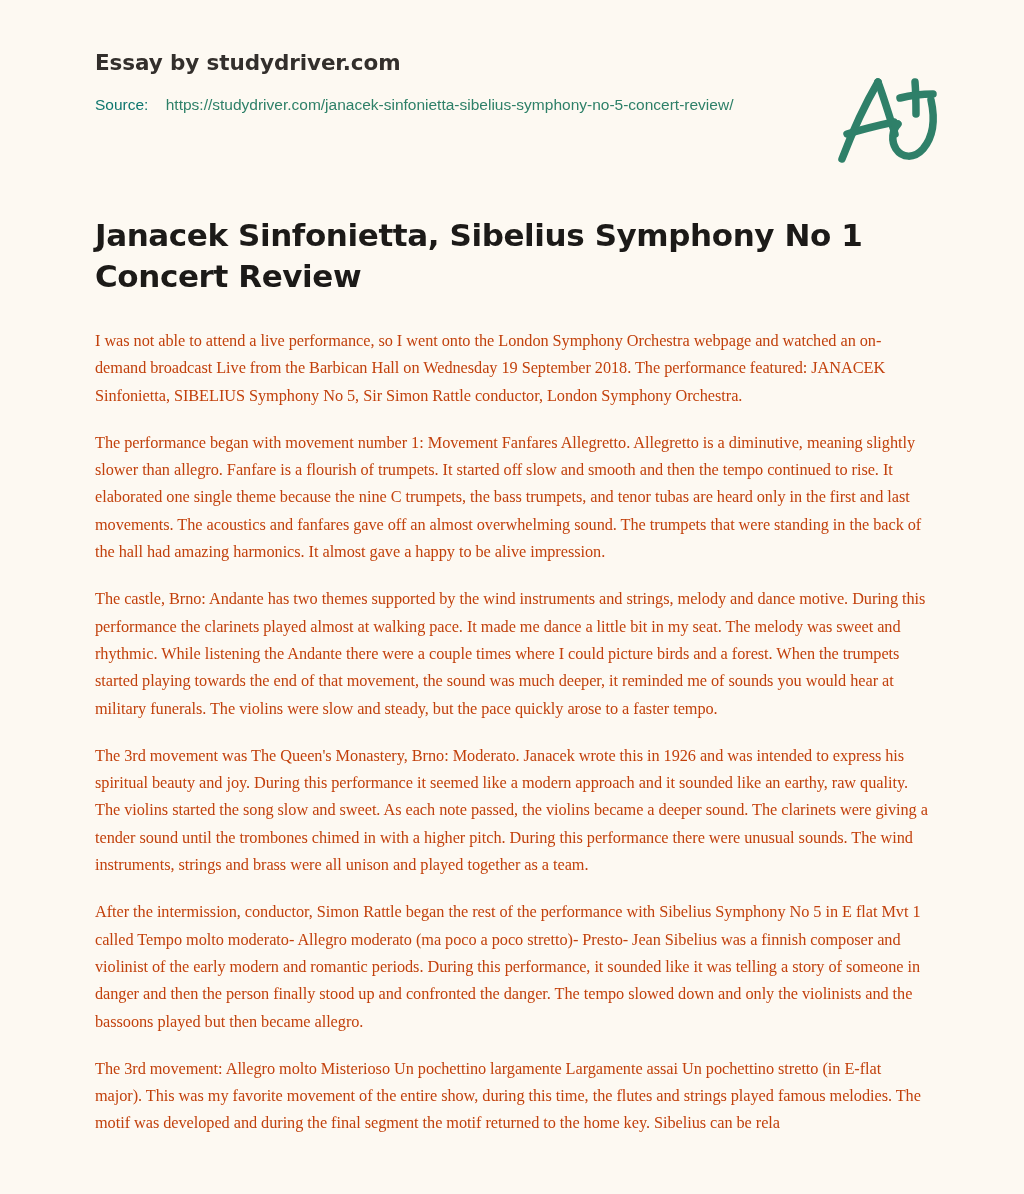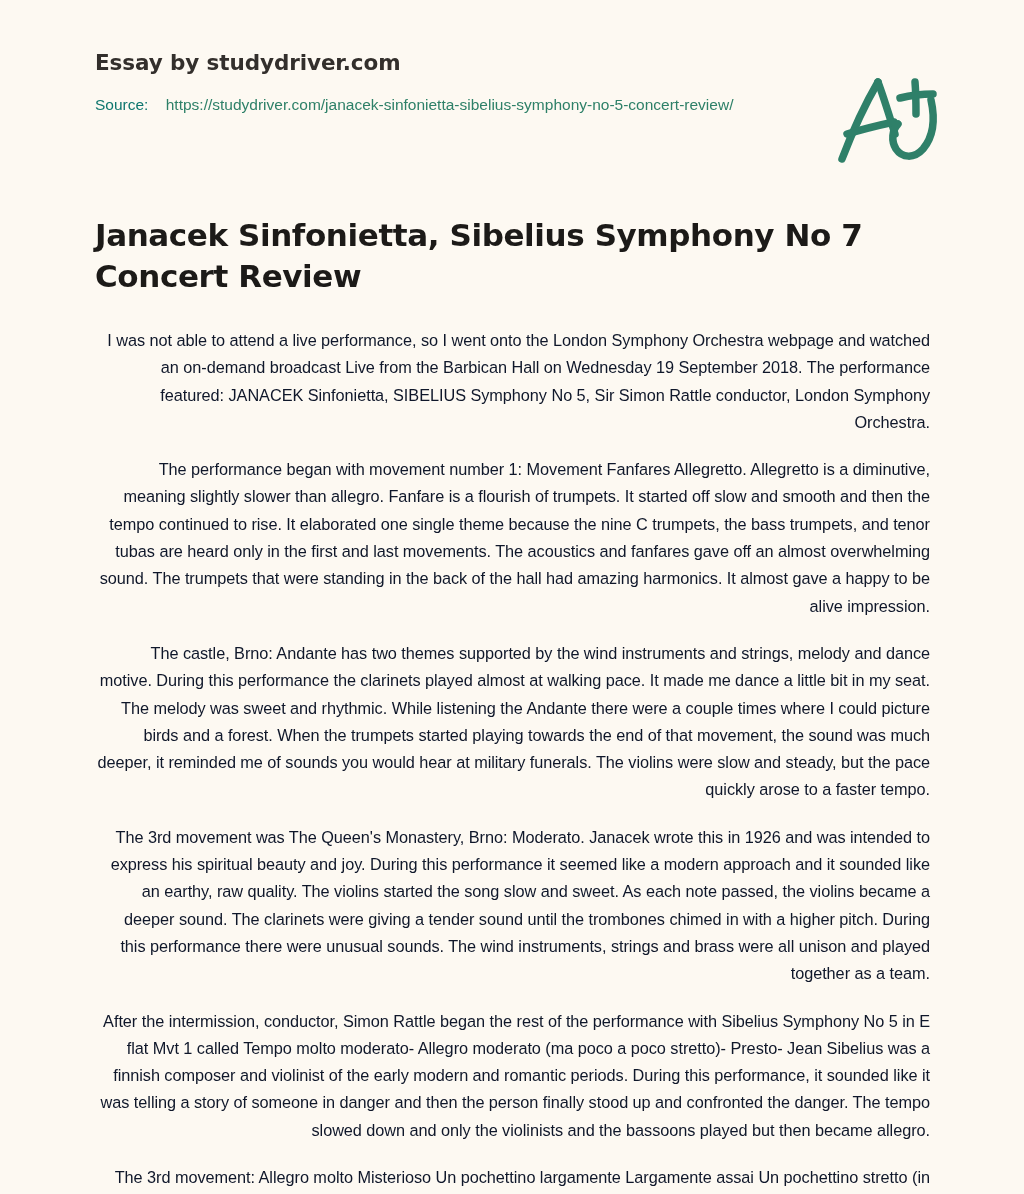--- a/index.html
+++ b/index.html
@@ -82,27 +82,27 @@
     font-size: 31px;
     line-height: 41px;
     font-weight: bold;
     color: #1c1a18;
     letter-spacing: -0.4px;
     margin: 0 0 30px 0;
     max-width: 800px;
   }
 
   .body-copy p {
-    font-family: Liberation Sans, sans-serif;
+    font-family: Liberation Serif, serif;
     font-size: 16.3px;
     line-height: 27.3px;
-    color: #0f172a;
+    color: #c2410c;
     margin: 0 0 20px 0;
     max-width: 838px;
-    text-align: right;
+    text-align: left;
     letter-spacing: -0.05px;
   }
   .body-copy p:last-child { margin-bottom: 0; }
 </style>
 </head>
 <body>
 
 <div class="page">
 
   <div class="header">
@@ -130,21 +130,21 @@
 
           <path d="M101 38 C105 56, 104 74, 93 87 C84 97, 72 96, 66 87 C61 79, 62 68, 68 62"></path>
         </g>
       </svg>
     </div>
 
   </div>
 
   <div class="article">
 
-    <h2 class="article-title">Janacek Sinfonietta, Sibelius Symphony No 7 Concert Review</h2>
+    <h2 class="article-title">Janacek Sinfonietta, Sibelius Symphony No 1 Concert Review</h2>
 
     <div class="body-copy">
       <p>I was not able to attend a live performance, so I went onto the London Symphony Orchestra webpage and watched an on-demand broadcast Live from the Barbican Hall on Wednesday 19 September 2018. The performance featured: JANACEK Sinfonietta, SIBELIUS Symphony No 5, Sir Simon Rattle conductor, London Symphony Orchestra.</p>
       <p>The performance began with movement number 1: Movement Fanfares Allegretto. Allegretto is a diminutive, meaning slightly slower than allegro. Fanfare is a flourish of trumpets. It started off slow and smooth and then the tempo continued to rise. It elaborated one single theme because the nine C trumpets, the bass trumpets, and tenor tubas are heard only in the first and last movements. The acoustics and fanfares gave off an almost overwhelming sound. The trumpets that were standing in the back of the hall had amazing harmonics. It almost gave a happy to be alive impression.</p>
       <p>The castle, Brno: Andante has two themes supported by the wind instruments and strings, melody and dance motive. During this performance the clarinets played almost at walking pace. It made me dance a little bit in my seat. The melody was sweet and rhythmic. While listening the Andante there were a couple times where I could picture birds and a forest. When the trumpets started playing towards the end of that movement, the sound was much deeper, it reminded me of sounds you would hear at military funerals. The violins were slow and steady, but the pace quickly arose to a faster tempo.</p>
       <p>The 3rd movement was The Queen's Monastery, Brno: Moderato. Janacek wrote this in 1926 and was intended to express his spiritual beauty and joy. During this performance it seemed like a modern approach and it sounded like an earthy, raw quality. The violins started the song slow and sweet. As each note passed, the violins became a deeper sound. The clarinets were giving a tender sound until the trombones chimed in with a higher pitch. During this performance there were unusual sounds. The wind instruments, strings and brass were all unison and played together as a team.</p>
       <p>After the intermission, conductor, Simon Rattle began the rest of the performance with Sibelius Symphony No 5 in E flat Mvt 1 called Tempo molto moderato- Allegro moderato (ma poco a poco stretto)- Presto- Jean Sibelius was a finnish composer and violinist of the early modern and romantic periods. During this performance, it sounded like it was telling a story of someone in danger and then the person finally stood up and confronted the danger. The tempo slowed down and only the violinists and the bassoons played but then became allegro.</p>
       <p>The 3rd movement: Allegro molto Misterioso Un pochettino largamente Largamente assai Un pochettino stretto (in E-flat major). This was my favorite movement of the entire show, during this time, the flutes and strings played famous melodies. The motif was developed and during the final segment the motif returned to the home key. Sibelius can be rela</p>
     </div>
 

